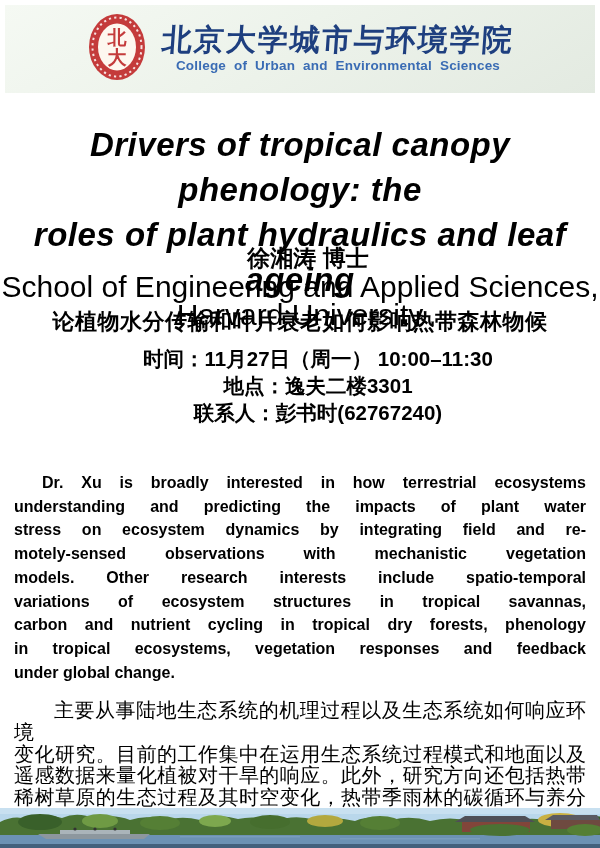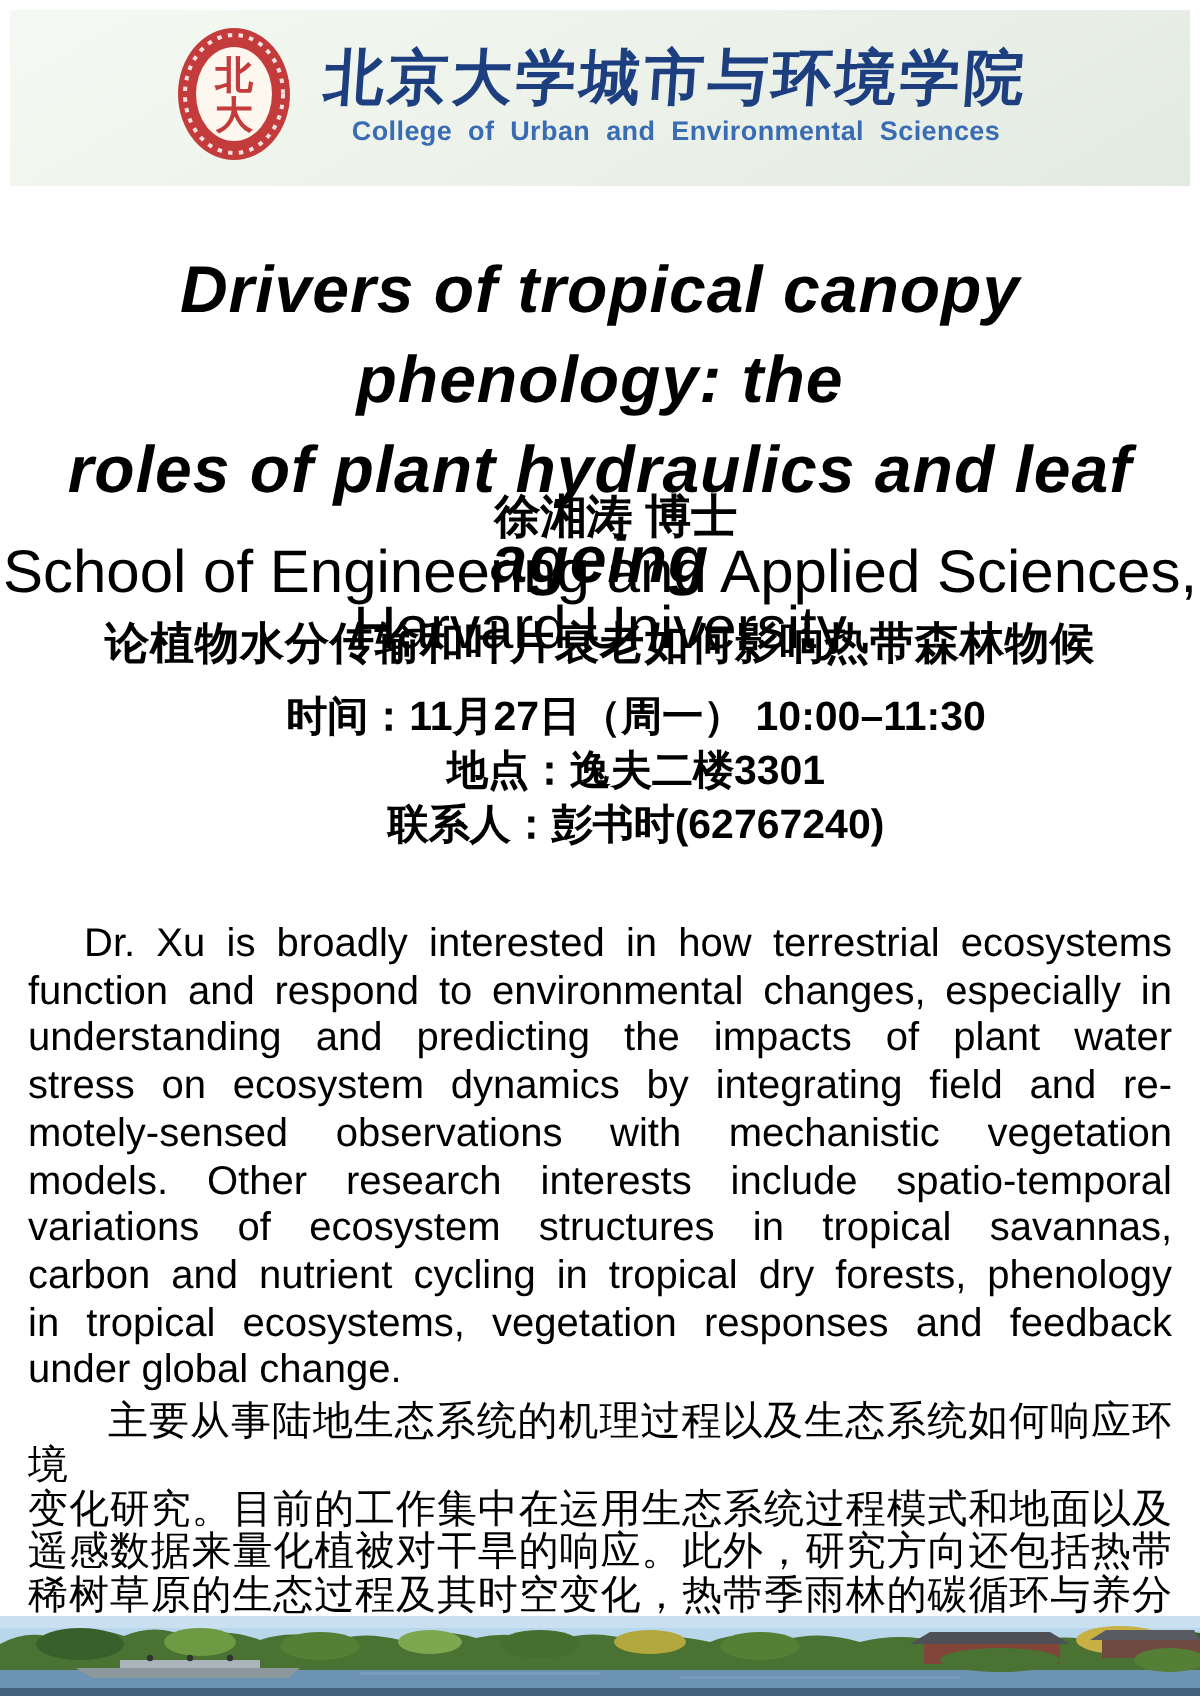--- a/index.html
+++ b/index.html
@@ -50,22 +50,22 @@
   .details{position:absolute;top:345px;left:0;right:0;text-align:center;font-weight:bold;margin-left:36px;}
   .detail-line{font-size:20.5px;line-height:27px;font-family:"Liberation Sans", sans-serif;}
 
   
   .bio-heading{
     position:absolute;top:425px;left:26px;
     font-family:"DejaVu Serif", serif;
     font-size:27px;font-weight:bold;letter-spacing:5px;
   }
   .bio-en{
-    position:absolute;top:461px;left:14px;width:572px;
-    font-size:20px;line-height:23.7px;
+    position:absolute;top:471px;left:14px;width:572px;
+    font-size:16px;line-height:23.7px;font-weight:bold;
   }
   .bio-en > div{text-align:justify;text-align-last:justify;}
   .bio-en > div:first-child{text-indent:28px;}
   .bio-en > div:last-child{text-align-last:left;}
   .bio-cn{
     position:absolute;top:700px;left:14px;width:572px;
     font-family:"DejaVu Serif", serif;
     font-size:20px;line-height:21.8px;
   }
   .bio-cn > div{text-align:justify;text-align-last:justify;}
@@ -111,21 +111,20 @@
 
   <div class="details">
     <div class="detail-line">时间：11月27日（周一） 10:00–11:30</div>
     <div class="detail-line">地点：逸夫二楼3301</div>
     <div class="detail-line">联系人：彭书时(62767240)</div>
   </div>
 
 
   <div class="bio-en">
       <div>Dr. Xu is broadly interested in how terrestrial ecosystems</div>
-      <div>function and respond to environmental changes, especially in</div>
       <div>understanding and predicting the impacts of plant water</div>
       <div>stress on ecosystem dynamics by integrating field and re-</div>
       <div>motely-sensed observations with mechanistic vegetation</div>
       <div>models. Other research interests include spatio-temporal</div>
       <div>variations of ecosystem structures in tropical savannas,</div>
       <div>carbon and nutrient cycling in tropical dry forests, phenology</div>
       <div>in tropical ecosystems, vegetation responses and feedback</div>
       <div>under global change.</div>
     </div>
 

